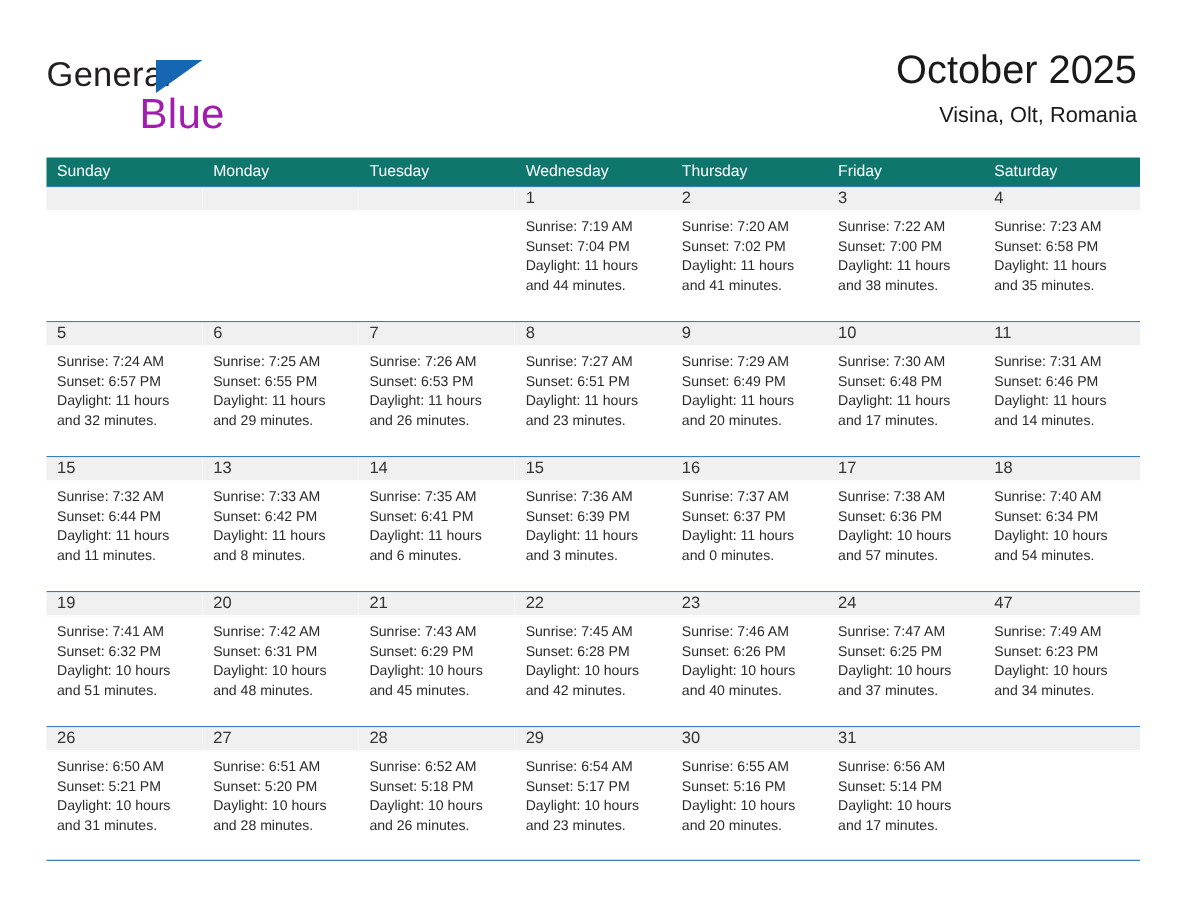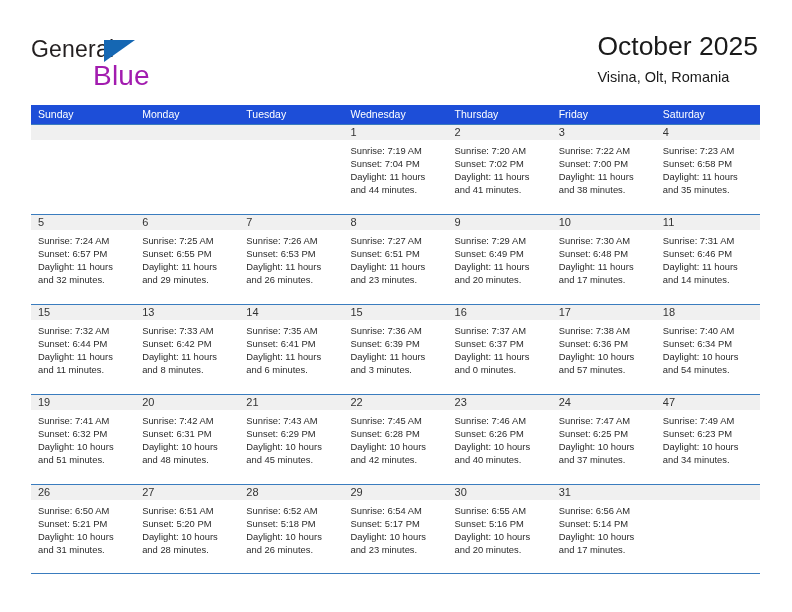--- a/index.html
+++ b/index.html
@@ -60,20 +60,21 @@
     top: 24px;
     font-size: 28px;
     color: #a21caf;
     letter-spacing: 0.2px;
   }
 
   .title-block {
     position: absolute;
     right: 34px;
     top: 30px;
+    text-align: right;
     margin-left: 36px;
   }
   .cal-title {
     font-size: 26.5px;
     color: #1a1a1a;
     line-height: 32px;
     font-weight: normal;
     white-space: nowrap;
   }
   .cal-subtitle {
@@ -88,21 +89,21 @@
   .calendar {
     position: absolute;
     left: 31px;
     top: 105px;
     width: 729px;
   }
   .weekday-row {
     display: flex;
     width: 729px;
     height: 19px;
-    background: #1d4ed8;
+    background: #0f766e;
   }
   .weekday {
     flex: 1 1 0;
     color: #ffffff;
     font-size: 10.5px;
     line-height: 19px;
     padding-left: 7px;
     box-sizing: border-box;
     white-space: nowrap;
   }

